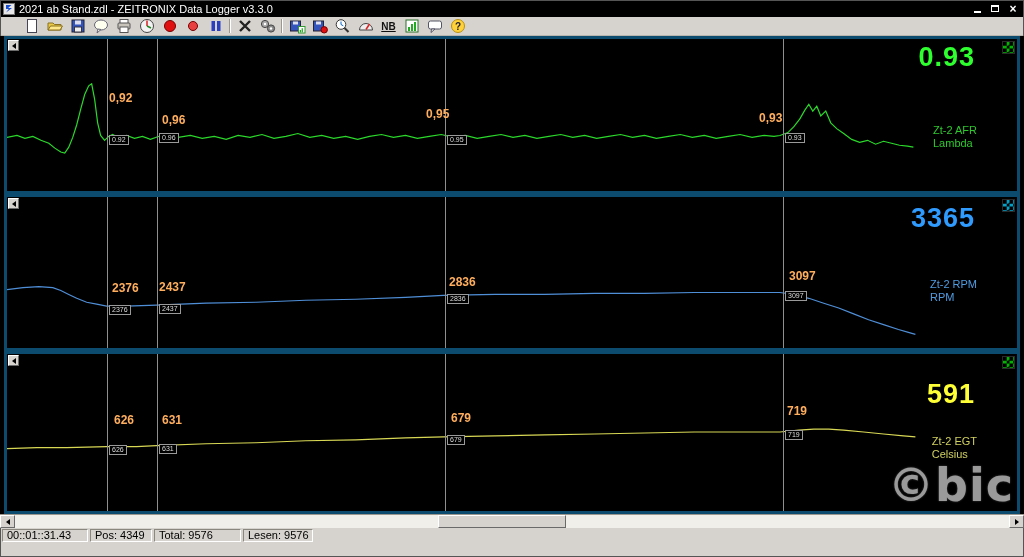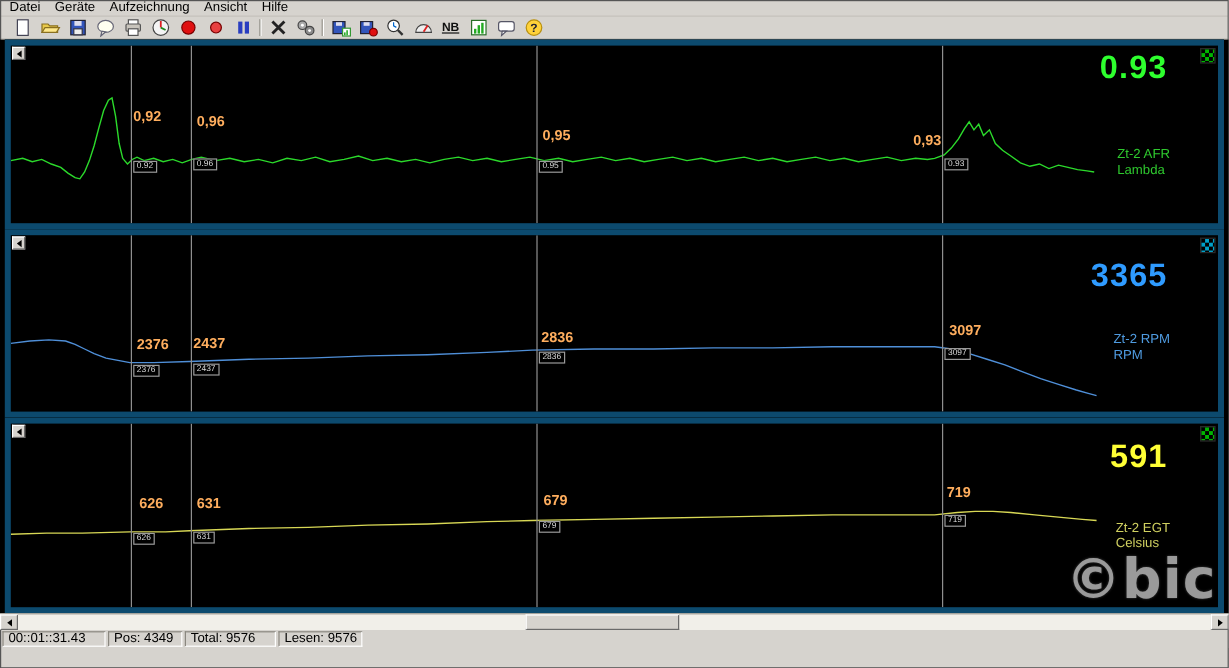--- a/index.html
+++ b/index.html
@@ -16,39 +16,39 @@
     clip-path:polygon(0 0,100% 0,35% 45%,100% 45%,0 100%,45% 55%,0 55%);}
   .title-text{font-size:11px;white-space:nowrap;flex:1 1 auto;}
   .win-btn{width:16px;height:13px;margin-left:2px;display:flex;align-items:center;justify-content:center;flex:0 0 auto;cursor:default;}
   .glyph-min{width:7px;height:2px;background:#fff;margin-top:6px;}
   .glyph-max{width:8px;height:7px;border:1px solid #fff;border-top-width:2px;}
   .glyph-close{color:#fff;font-size:12px;line-height:12px;font-weight:bold;}
   
   .menubar{height:14px;display:flex;align-items:center;background:#d6d3ce;padding-left:2px;border-bottom:1px solid #c2bfb8;}
   .menu-item{font-size:11px;line-height:13px;padding:0 6px;color:#000;cursor:default;}
   
-  .toolbar{height:19px;display:flex;align-items:center;background:#d6d3ce;padding-left:7px;border-bottom:1px solid #b8b5ae;}
+  .toolbar{height:19px;display:flex;align-items:center;background:#d6d3ce;padding-left:20px;border-bottom:1px solid #b8b5ae;}
   .tbtn{width:23px;height:18px;display:flex;align-items:center;justify-content:center;cursor:default;}
   .tsep{width:2px;height:14px;margin:0 2px;border-left:1px solid #9a978f;border-right:1px solid #fff;}
   .ticon{display:flex;align-items:center;justify-content:center;}
   .nb-text{font-size:10px;font-weight:bold;text-decoration:underline;color:#111;}
   
   .charts{position:relative;height:478px;background:#000;padding:0 4px;}
-  .panel{position:relative;width:1016px;border:5px solid #0c4a6e;background:#000;overflow:hidden;}
+  .panel{position:relative;width:1016px;border:3px solid #0c4a6e;background:#000;overflow:hidden;}
   .panel.p0{height:158px;}
   .panel.p1{height:157px;}
   .panel.p2{height:163px;}
   svg.plot{position:absolute;left:0;top:0;width:100%;height:100%;}
   .gridline{position:absolute;top:0;bottom:0;width:1px;background:#8f8f8f;}
   .marker-label{position:absolute;font-size:12px;font-weight:600;color:#ffae5e;white-space:nowrap;}
   .marker-box{position:absolute;font-size:7px;line-height:8px;color:#ddd;background:#000;border:1px solid #9a9a9a;padding:0 2px;white-space:nowrap;}
   .big-value{position:absolute;right:42px;font-size:27px;font-weight:700;letter-spacing:1px;}
   .p0 .big-value{top:3px;}
   .p1 .big-value{top:6px;}
-  .p2 .big-value{top:12px;}
+  .p2 .big-value{top:25px;}
   .chan-label{position:absolute;right:40px;font-size:11px;line-height:13px;white-space:nowrap;}
   .p0 .chan-label{top:85px;}
   .p1 .chan-label{top:81px;}
   .p2 .chan-label{top:81px;}
   .corner-icon{position:absolute;top:2px;right:2px;width:13px;height:13px;border:1px solid #2a2a2a;
     background-image:conic-gradient(currentColor 90deg,#000 90deg 180deg,currentColor 180deg 270deg,#000 270deg);
     background-size:6.5px 6.5px;}
   .panel-scroll-btn{position:absolute;left:1px;top:1px;width:11px;height:11px;background:#d6d3ce;
     border:1px solid;border-color:#fff #6a6a6a #6a6a6a #fff;display:flex;align-items:center;justify-content:center;cursor:default;}
   .tri-left{width:0;height:0;border-top:3px solid transparent;border-bottom:3px solid transparent;border-right:4px solid #000;}
@@ -63,36 +63,42 @@
   .tri-right{width:0;height:0;border-top:3px solid transparent;border-bottom:3px solid transparent;border-left:4px solid #000;}
   .sc-thumb{position:absolute;top:0;left:438px;width:128px;height:13px;background:#d6d3ce;
     border:1px solid;border-color:#fff #6a6a6a #6a6a6a #fff;cursor:default;}
   
   .statusbar{height:15px;display:flex;align-items:stretch;background:#d6d3ce;padding:1px 2px;gap:2px;}
   .sb-panel{border:1px solid;border-color:#8a877f #fff #fff #8a877f;font-size:11px;line-height:11px;
     padding:0 4px;display:flex;align-items:center;white-space:nowrap;overflow:hidden;color:#000;}
   .sb-msg{flex:1 1 auto;}
   .sb-time{width:86px;flex:0 0 auto;}
   .sb-pos{width:62px;flex:0 0 auto;}
-  .sb-total{width:76px;flex:0 0 auto;}
+  .sb-total{width:87px;flex:0 0 auto;}
   .sb-read{width:70px;flex:0 0 auto;}
 </style>
 </head>
 <body>
 
 <div class="window">
 
-
-  <div class="menubar">
-    <span class="menu-item">Datei</span>
-    <span class="menu-item">Geräte</span>
-    <span class="menu-item">Aufzeichnung</span>
-    <span class="menu-item">Ansicht</span>
-    <span class="menu-item">Hilfe</span>
-  </div>
+  <div class="titlebar">
+    <span class="app-icon"></span>
+    <span class="title-text">2021 ab Stand.zdl - ZEITRONIX Data Logger v3.3.0</span>
+    <span class="win-btn">
+        <span class="glyph-min"></span>
+      </span>
+    <span class="win-btn">
+        <span class="glyph-max"></span>
+      </span>
+    <span class="win-btn">
+        <span class="glyph-close">×</span>
+      </span>
+  </div>
+
 
   <div class="toolbar">
     <span class="tbtn">
         <span class="ticon">
           <svg width="18" height="16">
             <rect x="4.5" y="1.5" width="9" height="13" fill="#fff" stroke="#445"></rect>
           </svg>
         </span>
       </span>
     <span class="tbtn">
@@ -259,39 +265,39 @@
       <span class="corner-icon" style="color: rgb(0, 180, 0);"></span>
       <div class="big-value" style="color: rgb(46, 255, 46);">0.93</div>
       <div class="chan-label" style="color: rgb(46, 200, 46);">
         <div>Zt-2 AFR</div>
         <div>Lambda</div>
       </div>
     <div class="gridline" style="left: 100px;"></div>
         <div class="marker-label" style="left: 102px; top: 52px;">0,92</div>
         <div class="marker-box" style="left: 102px; top: 96px;">0.92</div>
         <div class="gridline" style="left: 150px;"></div>
-        <div class="marker-label" style="left: 155px; top: 56px;">0,96</div>
+        <div class="marker-label" style="left: 155px; top: 74px;">0,96</div>
         <div class="marker-box" style="left: 152px; top: 94px;">0.96</div>
         <div class="gridline" style="left: 438px;"></div>
-        <div class="marker-label" style="left: 443px; top: 68px;">0,95</div>
+        <div class="marker-label" style="left: 419px; top: 68px;">0,95</div>
         <div class="marker-box" style="left: 440px; top: 96px;">0.95</div>
         <div class="gridline" style="left: 776px;"></div>
         <div class="marker-label" style="left: 736px; top: 72px; margin-left: 16px;">0,93</div>
         <div class="marker-box" style="left: 778px; top: 94px;">0.93</div>
       </div>
 
     <div class="panel p1">
       <svg class="plot" preserveAspectRatio="none" viewBox="0 0 1014 155">
           <polyline points="0,95 16,93 32,92 46,93 54,96 62,100 70,104 80,108 90,110 100,112 120,112 150,111 200,109 250,108 300,106 350,105 400,103 438,101 490,100 540,100 590,99 640,99 690,98 740,98 776,98 790,100 805,104 820,109 835,114 850,120 865,126 880,131 895,136 905,139 912,141" fill="none" stroke="#4f8fd8" stroke-width="1.2"></polyline>
         </svg>
       <span class="panel-scroll-btn">
           <span class="tri-left"></span>
         </span>
       <span class="corner-icon" style="color: rgb(0, 160, 200);"></span>
-      <div class="big-value" style="color: rgb(47, 155, 255); margin-top: 12px;">3365</div>
+      <div class="big-value" style="color: rgb(47, 155, 255);">3365</div>
       <div class="chan-label" style="color: rgb(79, 155, 224); margin-left: 28px;">
         <div>Zt-2 RPM</div>
         <div>RPM</div>
       </div>
     <div class="gridline" style="left: 100px;"></div>
         <div class="marker-label" style="left: 105px; top: 84px;">2376</div>
         <div class="marker-box" style="left: 102px; top: 108px;">2376</div>
         <div class="gridline" style="left: 150px;"></div>
         <div class="marker-label" style="left: 152px; top: 83px;">2437</div>
         <div class="marker-box" style="left: 152px; top: 107px;">2437</div>

